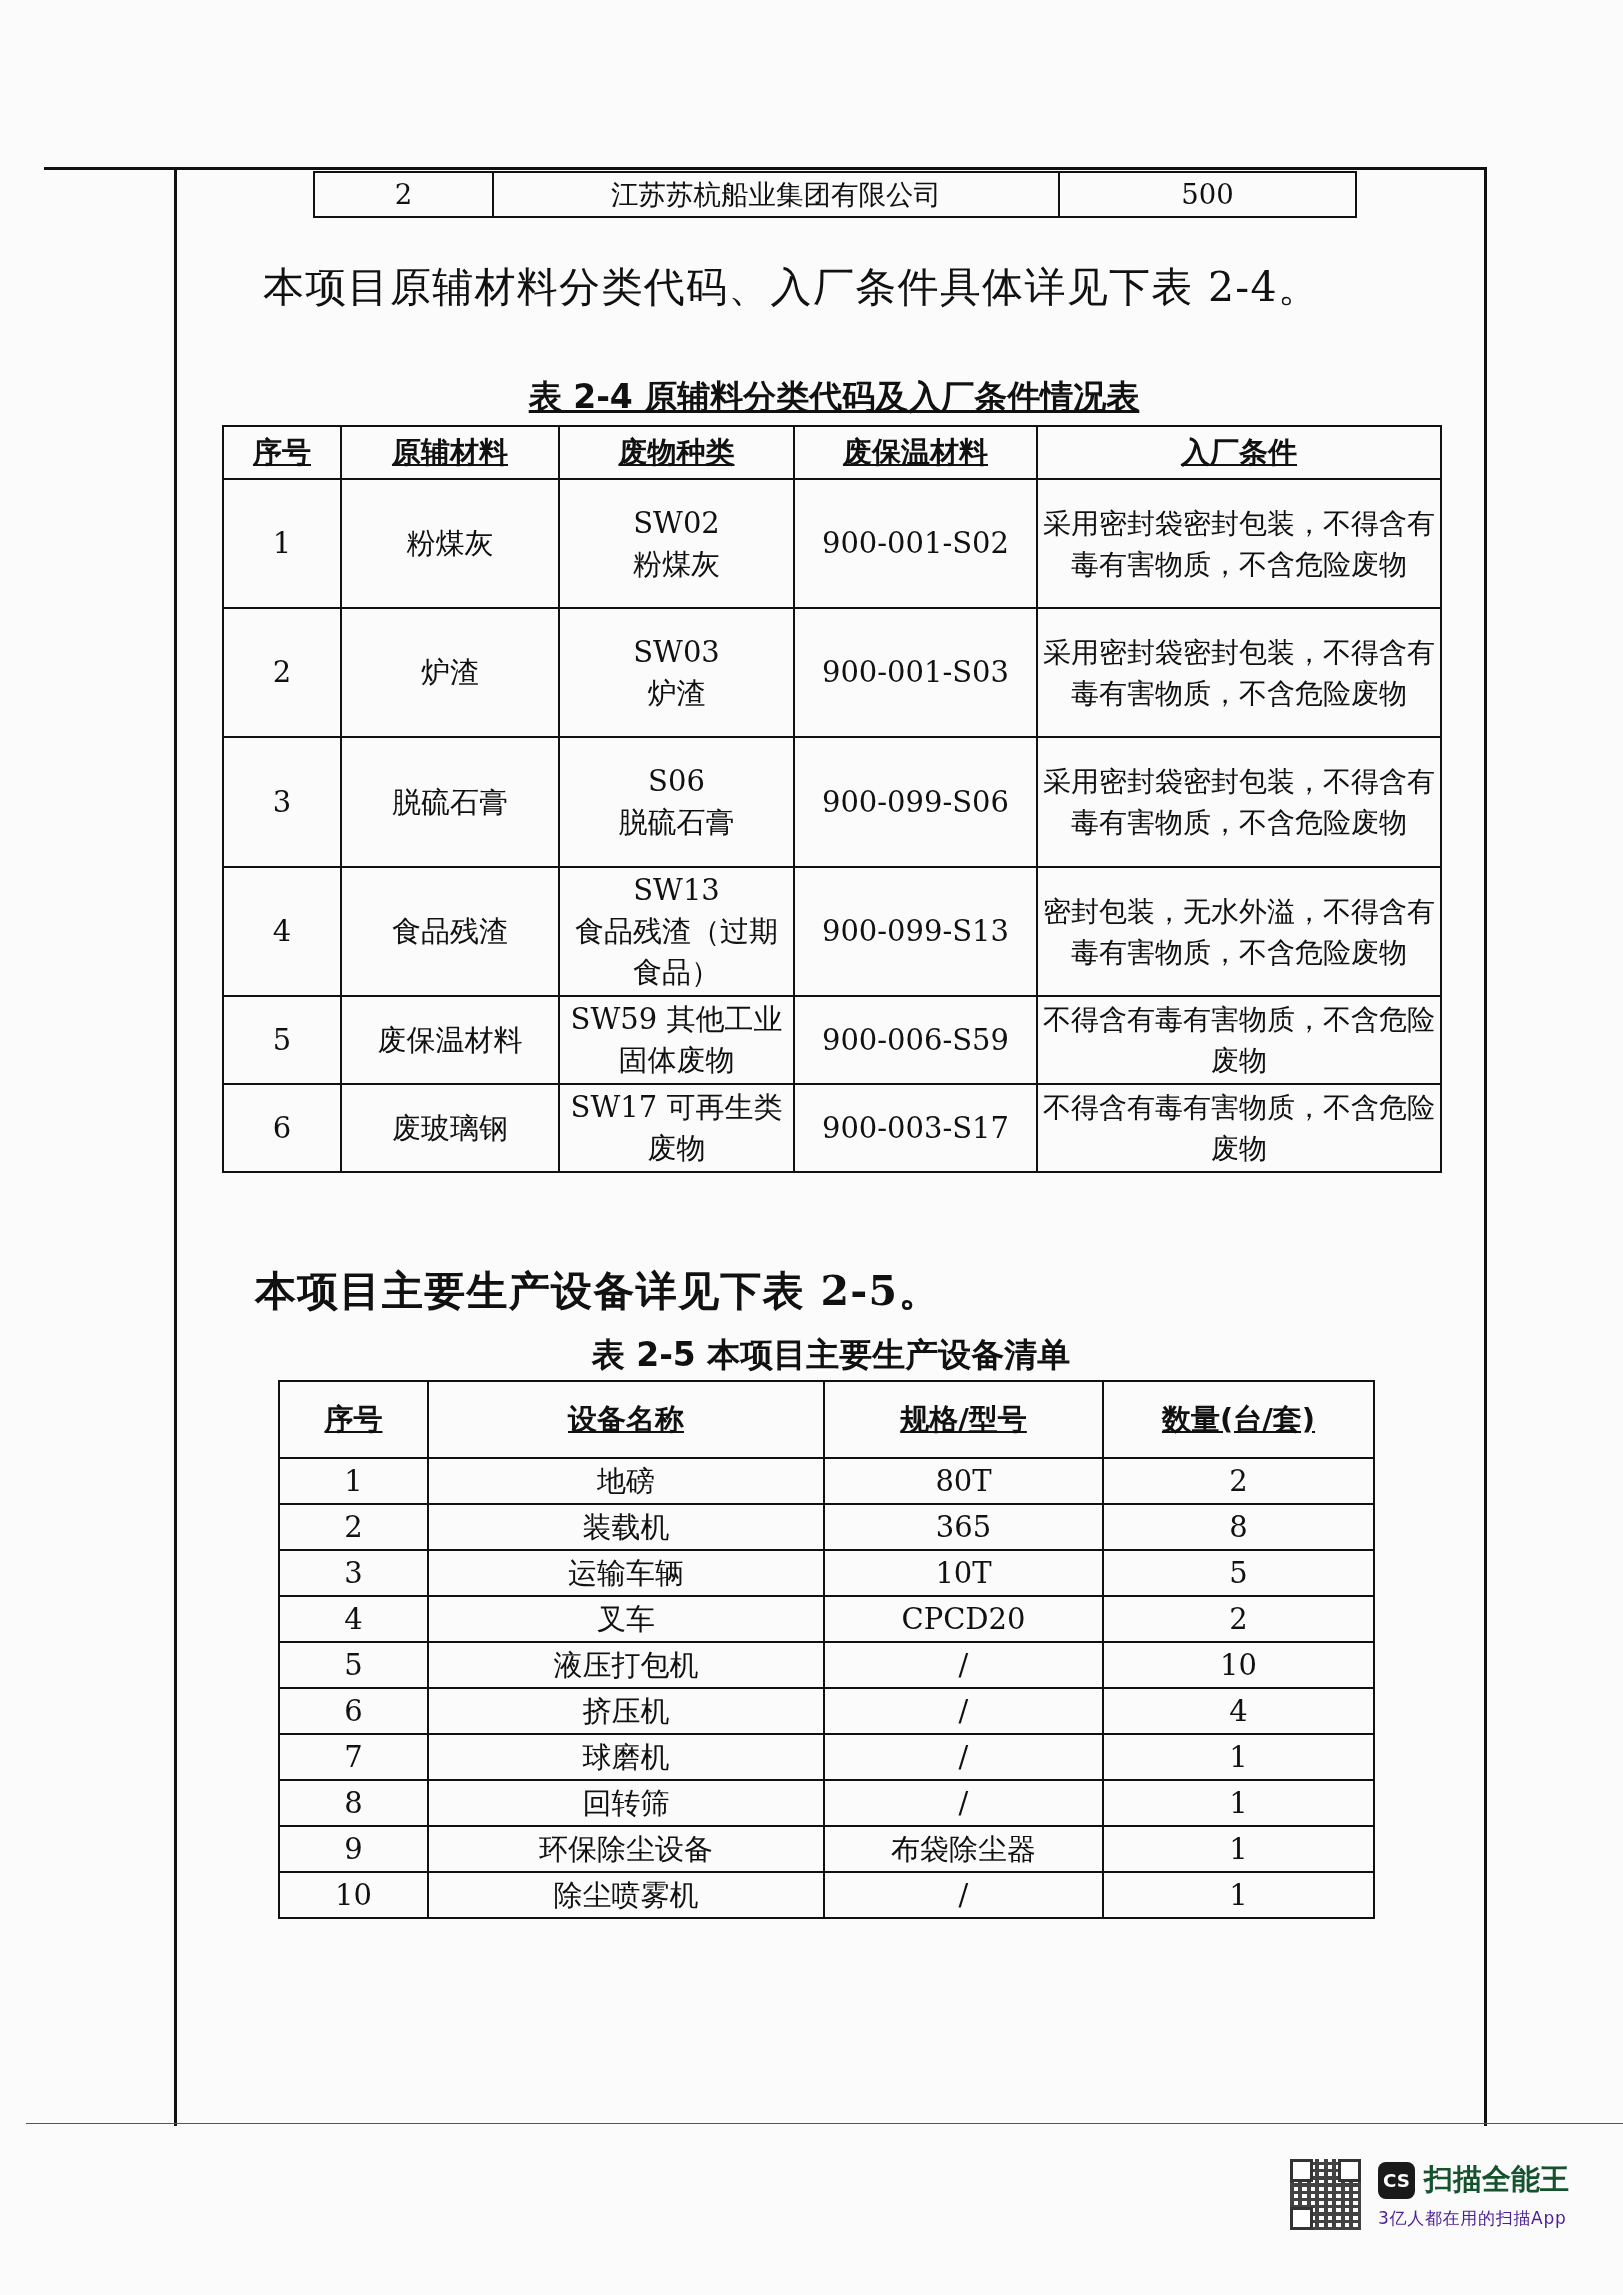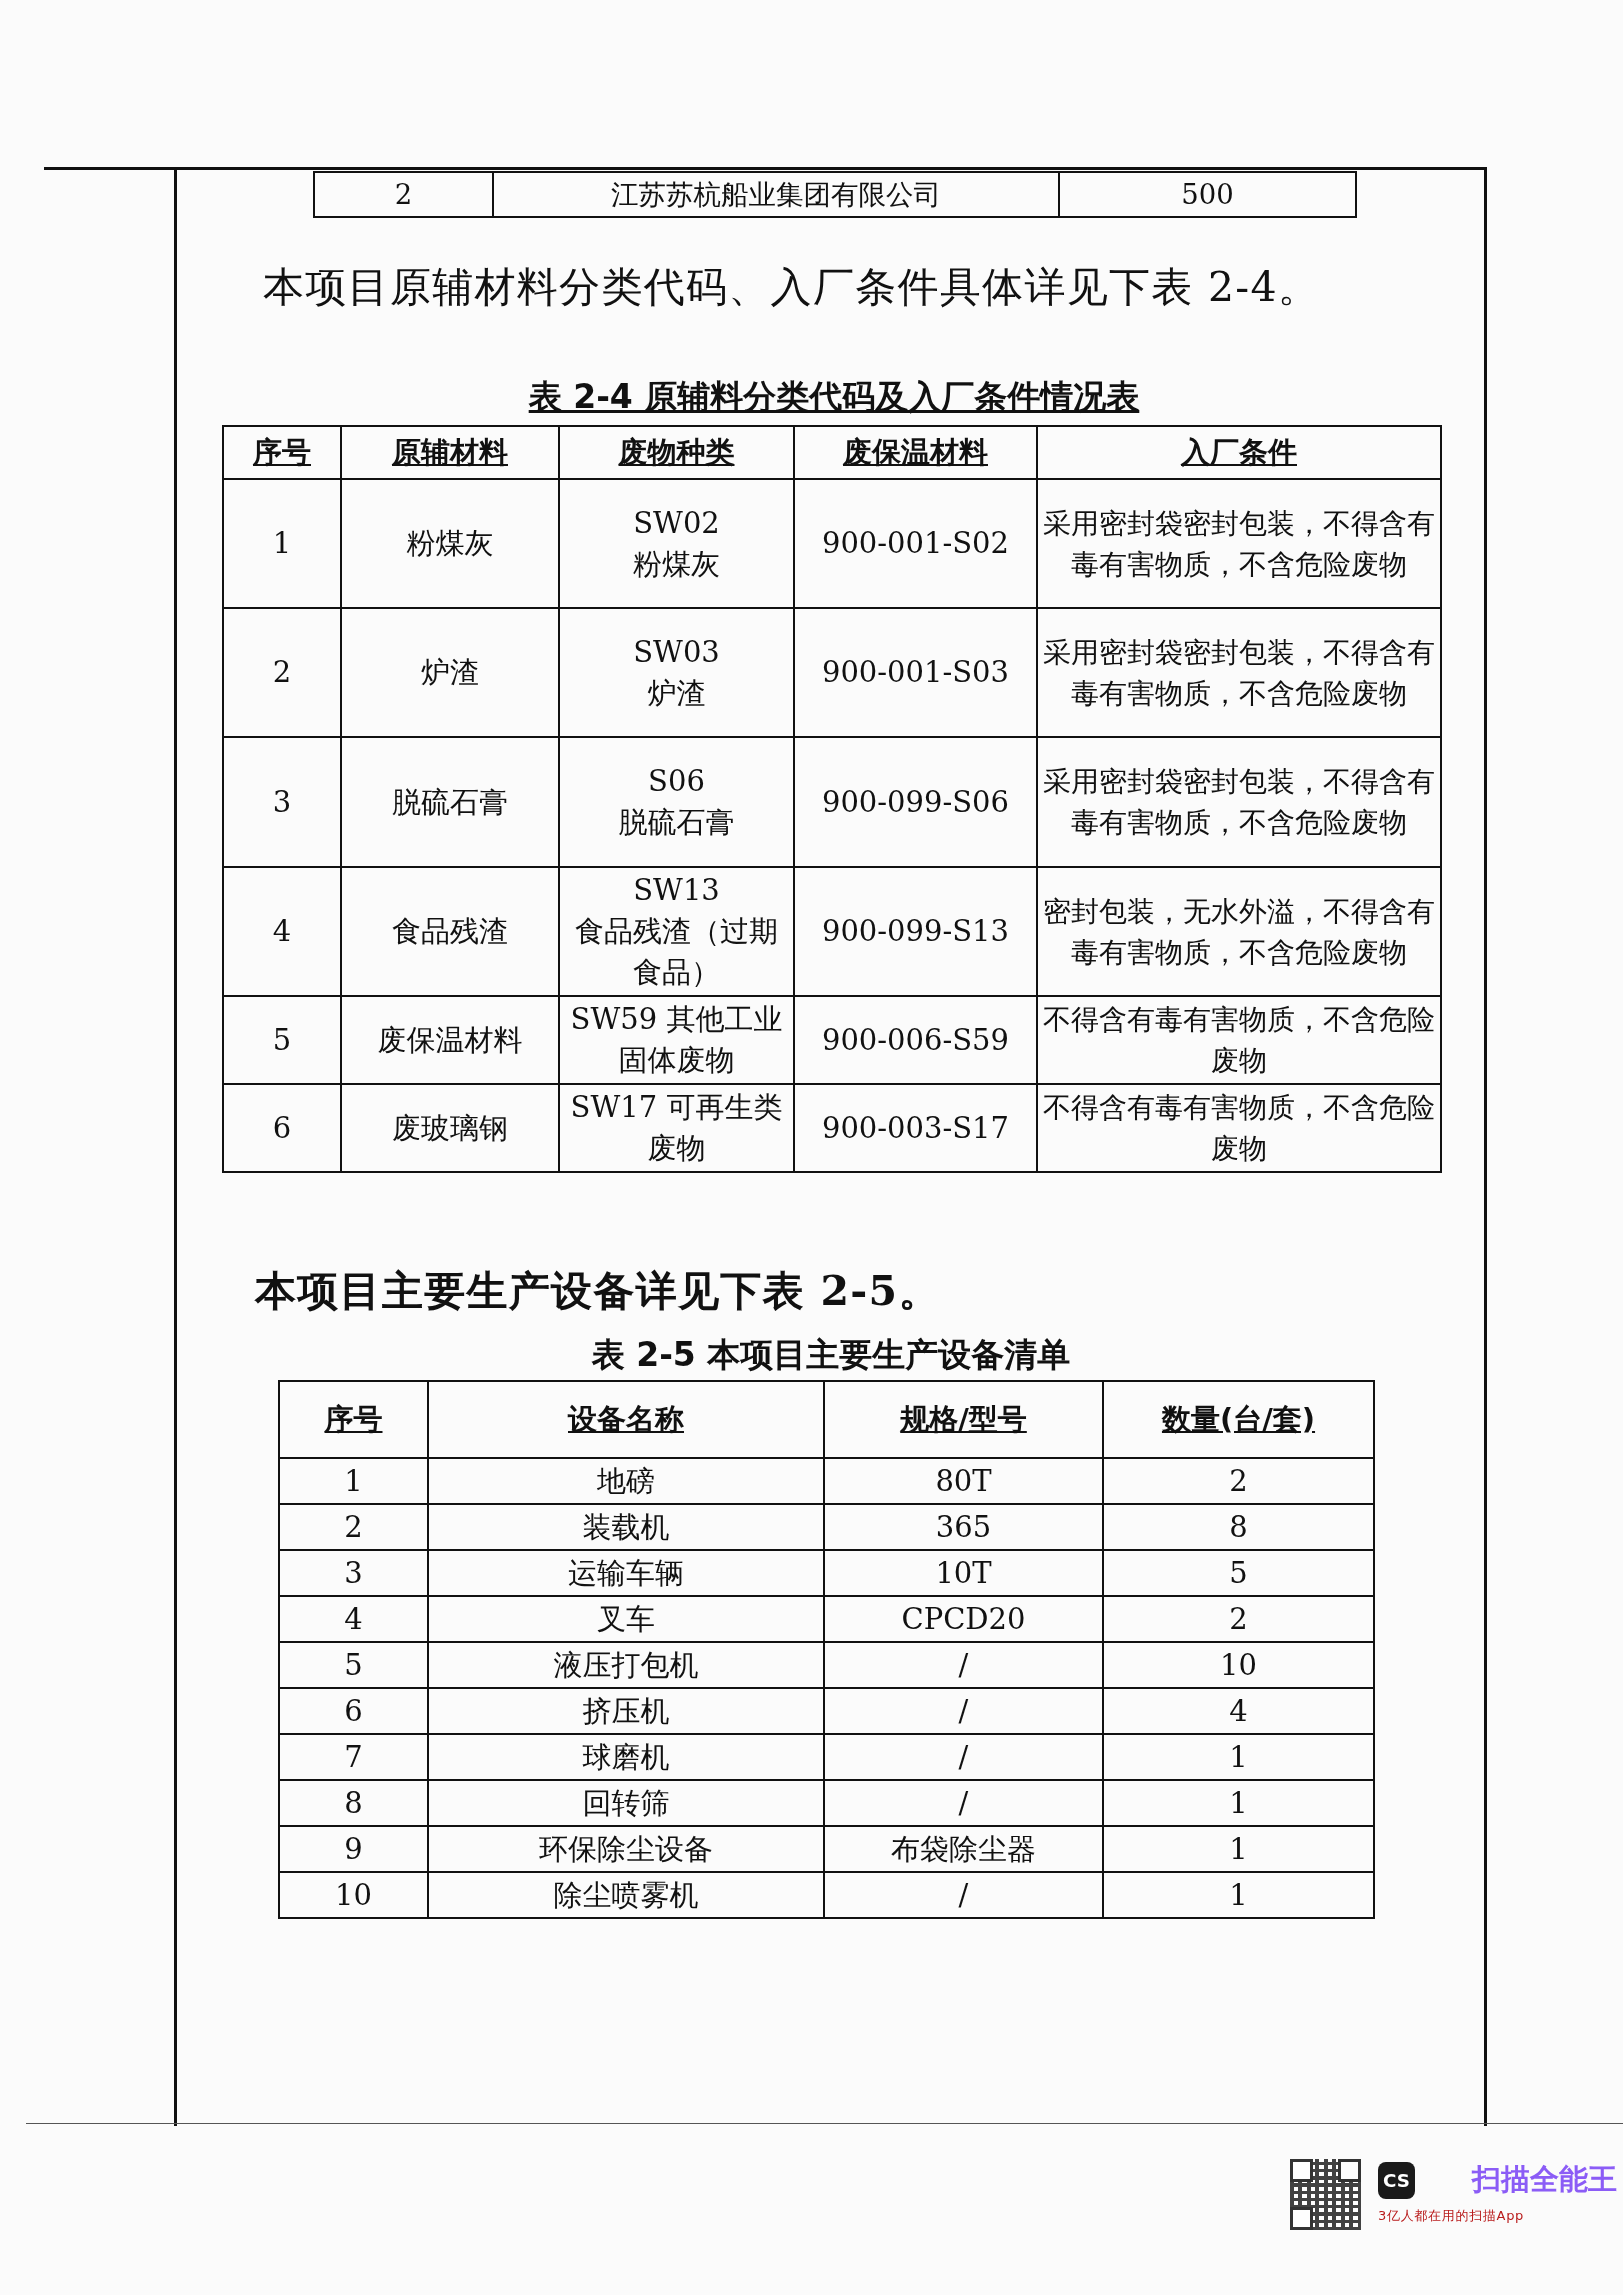--- a/index.html
+++ b/index.html
@@ -39,22 +39,22 @@
 
   .cs-area { left: 1290px; top: 2159px; width: 275px; height: 72px; text-decoration: underline; }
   .qr { position: absolute; left: 0; top: 0; width: 71px; height: 71px;
         background:
           repeating-linear-gradient(90deg, #222 0 3.9px, transparent 3.9px 8.5px),
           repeating-linear-gradient(0deg, #222 0 3.3px, #fff 3.3px 7.2px);
         opacity: .85; }
   .qr .fp { position: absolute; width: 17px; height: 17px; border: 3.3px solid #111; background: #fff; }
   .cs-logo { position: absolute; left: 88px; top: 2.6px; width: 37px; height: 37px; border-radius: 7.9px; background: #1a1a1a;
              color: #fff; font-family: "DejaVu Sans", sans-serif; font-weight: bold; font-size: 18.3px; line-height: 37px; text-align: center; }
-  .cs-name { position: absolute; left: 134px; top: 1.3px; font-family: "DejaVu Sans", sans-serif; font-weight: bold; font-size: 29px; color: #8b5cf6; white-space: nowrap; margin-left: 48px; }
-  .cs-tag { position: absolute; left: 88px; top: 48px; font-family: "DejaVu Sans", sans-serif; font-size: 13px; color: #b91c1c; white-space: nowrap; letter-spacing: 0.7px; }
+  .cs-name { position: absolute; left: 134px; top: 1.3px; font-family: "DejaVu Sans", sans-serif; font-weight: bold; font-size: 29px; color: #14532d; white-space: nowrap; }
+  .cs-tag { position: absolute; left: 88px; top: 48px; font-family: "DejaVu Sans", sans-serif; font-size: 17px; color: #4c1d95; white-space: nowrap; letter-spacing: 0.7px; }
 </style>
 </head>
 <body>
 
 <div class="abs frame-top"></div>
 <div class="abs frame-left"></div>
 <div class="abs frame-right"></div>
 <div class="abs frame-bottom"></div>
 
 <table id="t-prev">

